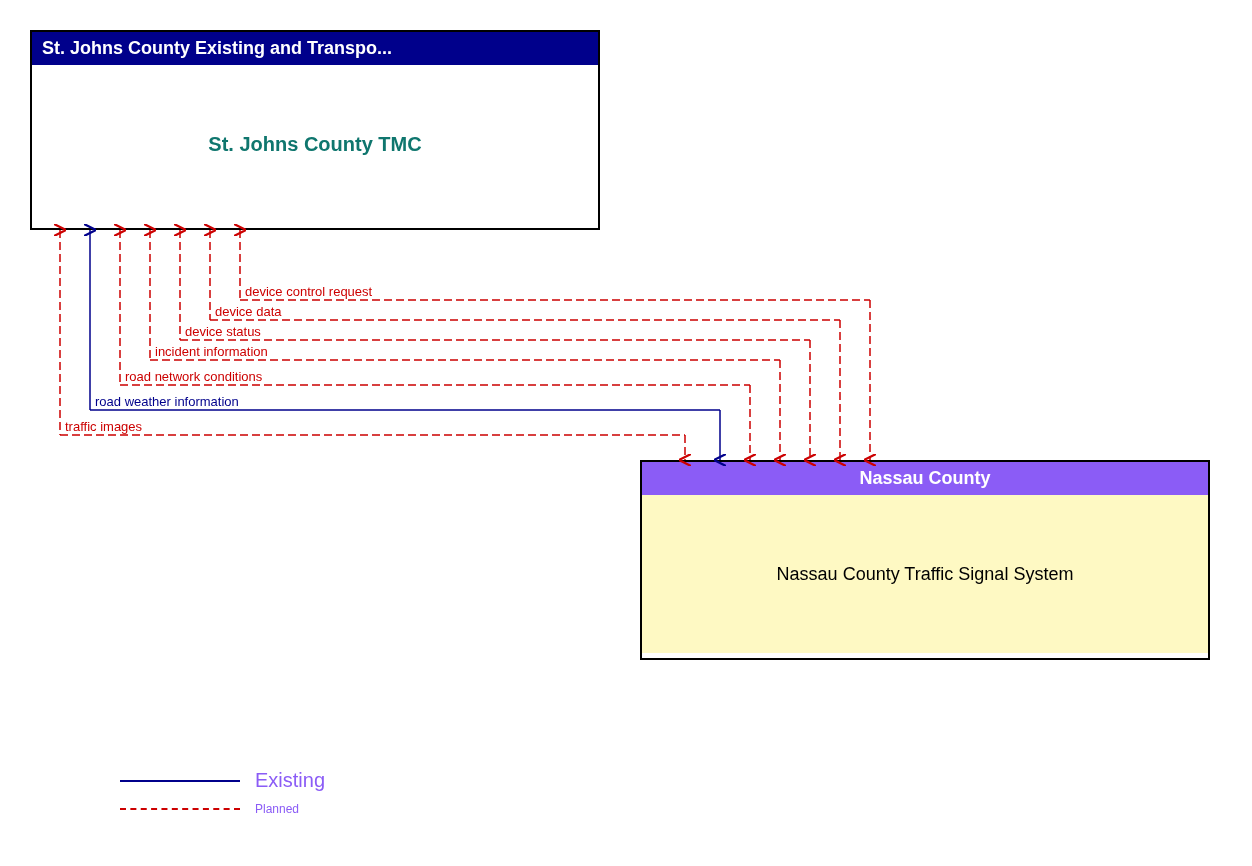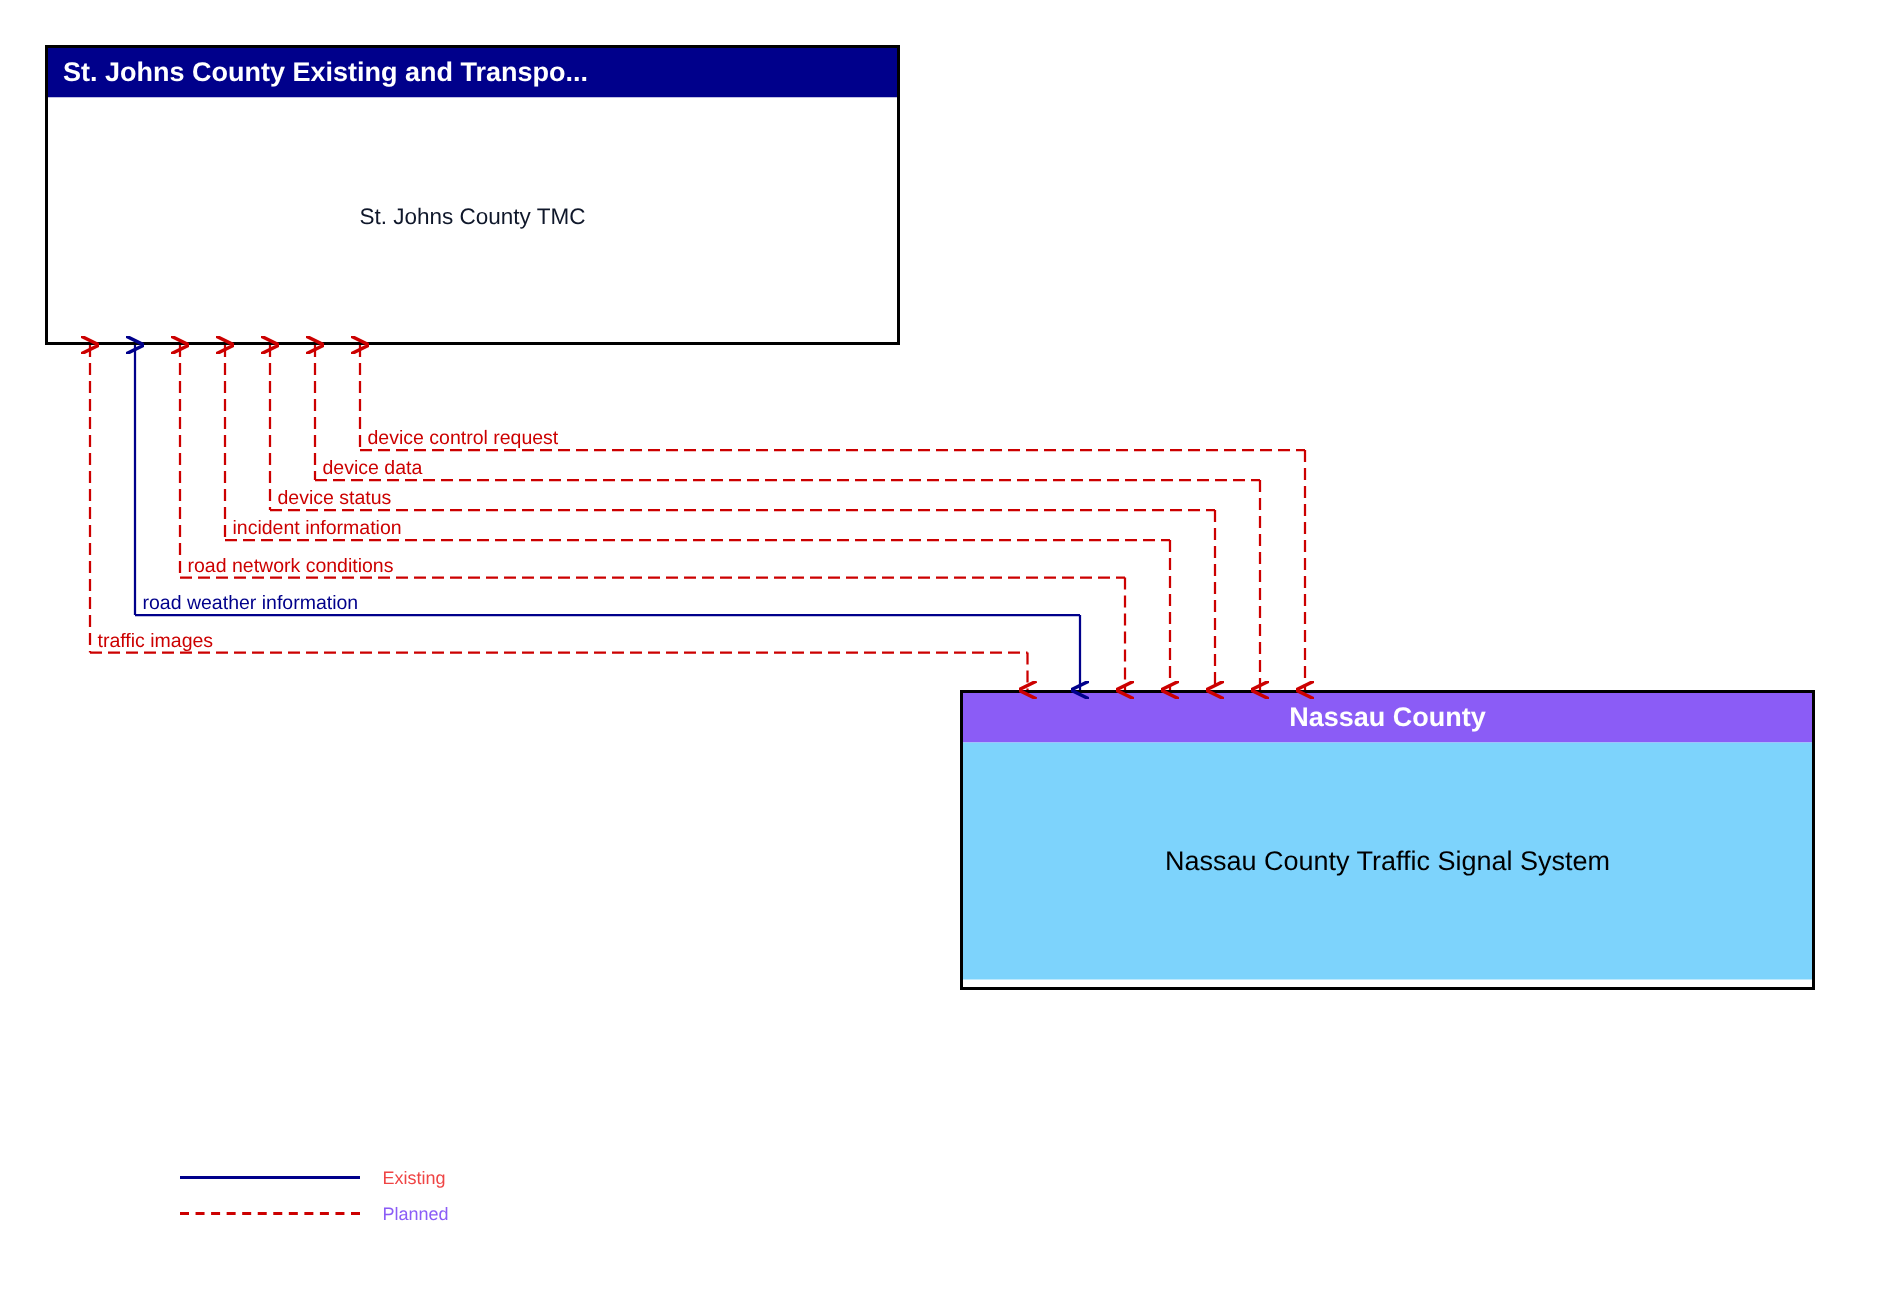--- a/index.html
+++ b/index.html
@@ -35,44 +35,44 @@
       white-space: nowrap;
       overflow: hidden;
       text-overflow: ellipsis;
     }
     .stjohns-content {
       background: #ffffff;
       display: flex;
       align-items: center;
       justify-content: center;
       height: calc(100% - 38px);
-      font-size: 15px;
-      font-weight: normal;
-      color: #0f172a;
+      font-size: 20px;
+      font-weight: bold;
+      color: #0f766e;
     }
 
     
     .nassau-box {
       position: absolute;
       top: 460px;
       left: 640px;
       width: 570px;
       height: 200px;
       border: 2px solid #000;
     }
     .nassau-header {
       background: #8b5cf6;
       color: #ffffff;
       font-weight: bold;
       font-size: 18px;
       padding: 6px 10px;
       text-align: center;
     }
     .nassau-content {
-      background: #7dd3fc;
+      background: #fef9c3;
       display: flex;
       align-items: center;
       justify-content: center;
       height: calc(100% - 38px);
       font-size: 18px;
       font-weight: normal;
       color: #000;
     }
 
     
@@ -102,22 +102,22 @@
       background: #00008B;
       margin-right: 15px;
     }
     .legend-line-dashed {
       width: 120px;
       height: 2px;
       border-top: 2px dashed #CC0000;
       margin-right: 15px;
     }
     .legend-label-existing {
-      color: #ef4444;
-      font-size: 12px;
+      color: #8b5cf6;
+      font-size: 20px;
     }
     .legend-label-planned {
       color: #8b5cf6;
       font-size: 12px;
     }
   </style>
 </head>
 <body>
 
 <div class="diagram-container">

